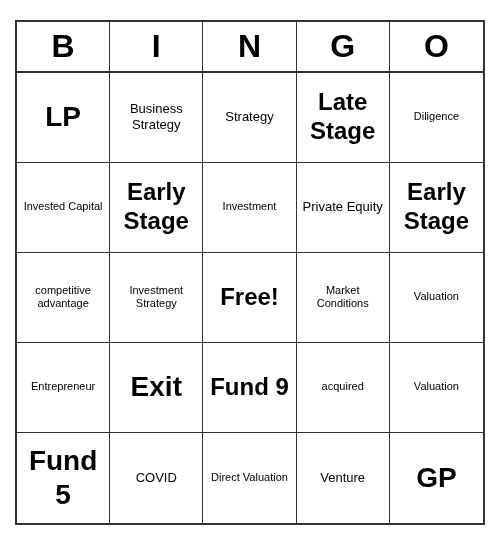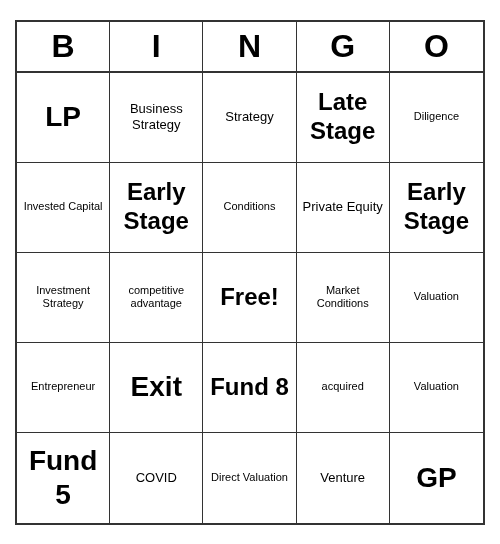--- a/index.html
+++ b/index.html
@@ -97,51 +97,51 @@
       <div class="bingo-cell">
         <span class="cell-text small">Diligence</span>
       </div>
       <div class="bingo-cell">
         <span class="cell-text small">Invested Capital</span>
       </div>
       <div class="bingo-cell">
         <span class="cell-text large">Early Stage</span>
       </div>
       <div class="bingo-cell">
-        <span class="cell-text small">Conditions</span>
+        <span class="cell-text small">Investment</span>
       </div>
       <div class="bingo-cell">
         <span class="cell-text">Private Equity</span>
       </div>
       <div class="bingo-cell">
         <span class="cell-text large">Early Stage</span>
       </div>
       <div class="bingo-cell">
-        <span class="cell-text small">Investment Strategy</span>
+        <span class="cell-text small">competitive advantage</span>
       </div>
       <div class="bingo-cell">
-        <span class="cell-text small">competitive advantage</span>
+        <span class="cell-text small">Investment Strategy</span>
       </div>
       <div class="bingo-cell">
         <span class="cell-text large">Free!</span>
       </div>
       <div class="bingo-cell">
         <span class="cell-text small">Market Conditions</span>
       </div>
       <div class="bingo-cell">
         <span class="cell-text small">Valuation</span>
       </div>
       <div class="bingo-cell">
         <span class="cell-text small">Entrepreneur</span>
       </div>
       <div class="bingo-cell">
         <span class="cell-text xlarge">Exit</span>
       </div>
       <div class="bingo-cell">
-        <span class="cell-text large">Fund 8</span>
+        <span class="cell-text large">Fund 9</span>
       </div>
       <div class="bingo-cell">
         <span class="cell-text small">acquired</span>
       </div>
       <div class="bingo-cell">
         <span class="cell-text small">Valuation</span>
       </div>
       <div class="bingo-cell">
         <span class="cell-text xlarge">Fund 5</span>
       </div>

